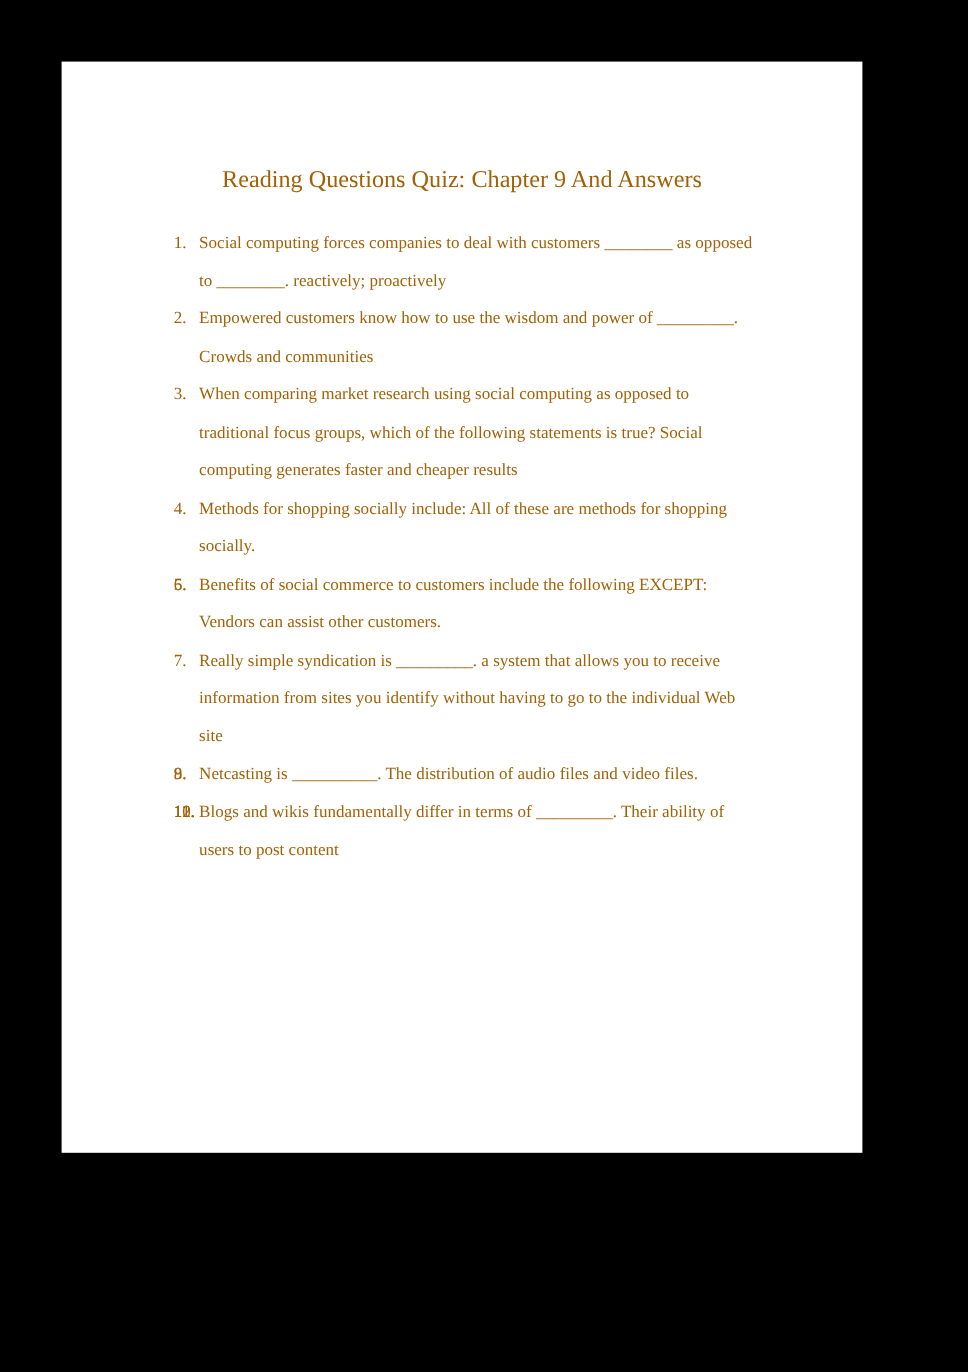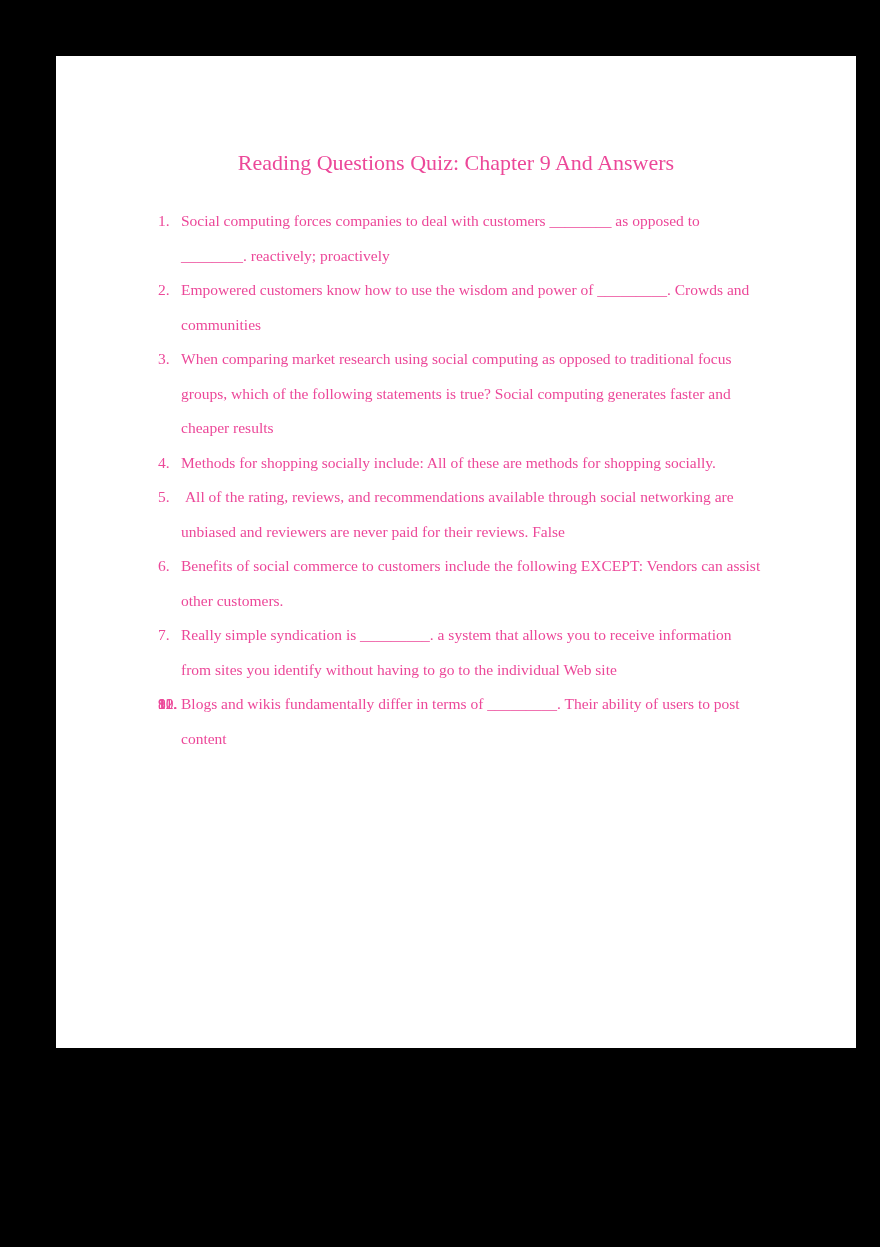--- a/index.html
+++ b/index.html
@@ -11,24 +11,24 @@
     height: 1247px;
     background: #000000;
     position: relative;
     font-family: "Liberation Serif", serif;
     overflow: hidden;
   }
   .page {
     position: absolute;
     left: 56px;
     top: 56px;
-    width: 800px;
+    width: 728px;
     height: 992px;
     background: #ffffff;
-    color: #ec4899;
+    color: #a16207;
     box-sizing: border-box;
   }
   .title {
     margin: 94px 0 0 0;
     text-align: center;
     font-size: 22px;
     font-weight: 400;
     line-height: 26px;
   }
   .questions {
@@ -60,23 +60,23 @@
 <body>
 
 <div class="backdrop">
   <div class="page">
     <h1 class="title">Reading Questions Quiz: Chapter 9 And Answers</h1>
     <ol class="questions" id="questions-list">
         <li class="question"><span class="marker">1.</span><span class="qtext"><span class="regular">Social computing forces companies to deal with customers ________ as opposed to ________. </span><span class="bold">reactively; proactively</span></span></li>
         <li class="question"><span class="marker bold">2.</span><span class="qtext"><span class="regular">Empowered customers know how to use the wisdom and power of _________. </span><span class="bold">Crowds and communities</span></span></li>
         <li class="question"><span class="marker bold">3.</span><span class="qtext"><span class="regular">When comparing market research using social computing as opposed to traditional focus groups, which of the following statements is true? </span><span class="bold">Social computing generates faster and cheaper results</span></span></li>
         <li class="question"><span class="marker bold">4.</span><span class="qtext"><span class="regular">Methods for shopping socially include: </span><span class="bold">All of these are methods for shopping socially.</span></span></li>
-        <li class="question"><span class="marker bold">5.</span><span class="qtext"><span class="regular"> All of the rating, reviews, and recommendations available through social networking are unbiased and reviewers are never paid for their reviews</span><span class="bold">. False</span></span></li>
+        <li class="question"><span class="marker bold">5.</span></li>
         <li class="question"><span class="marker bold">6.</span><span class="qtext"><span class="regular">Benefits of social commerce to customers include the following EXCEPT: </span><span class="bold">Vendors can assist other customers.</span></span></li>
         <li class="question"><span class="marker bold">7.</span><span class="qtext"><span class="regular">Really simple syndication is _________. </span><span class="bold">a system that allows you to receive information from sites you identify without having to go to the individual Web site</span></span></li>
         <li class="question"><span class="marker bold">8.</span></li>
-        <li class="question"><span class="marker bold">9.</span></li>
+        <li class="question"><span class="marker bold">9.</span><span class="qtext"><span class="regular">Netcasting is __________. </span><span class="bold">The distribution of audio files and video files.</span></span></li>
         <li class="question"><span class="marker bold">10.</span></li>
         <li class="question"><span class="marker bold">11.</span></li>
         <li class="question"><span class="marker bold">12.</span><span class="qtext"><span class="regular">Blogs and wikis fundamentally differ in terms of _________. </span><span class="bold">Their ability of users to post content</span></span></li>
       </ol>
   </div>
 </div>
 
 </body></html>

